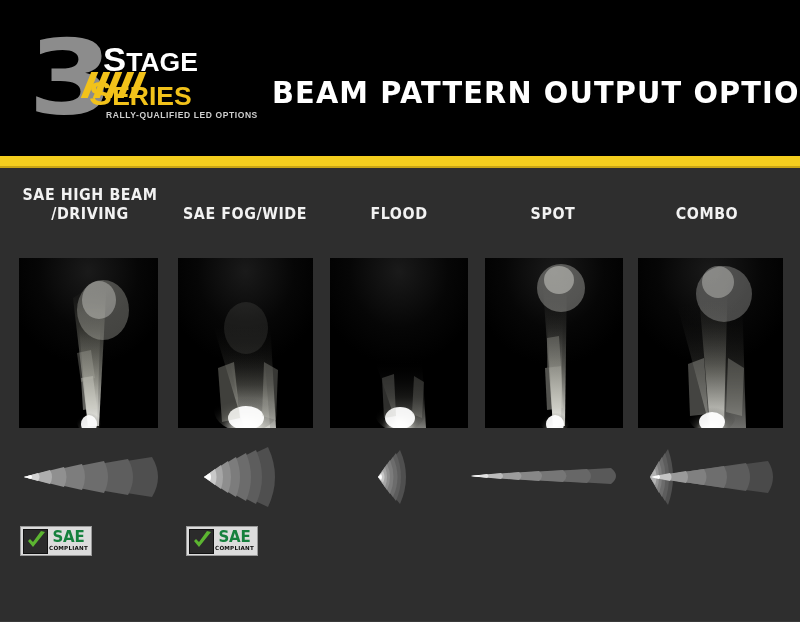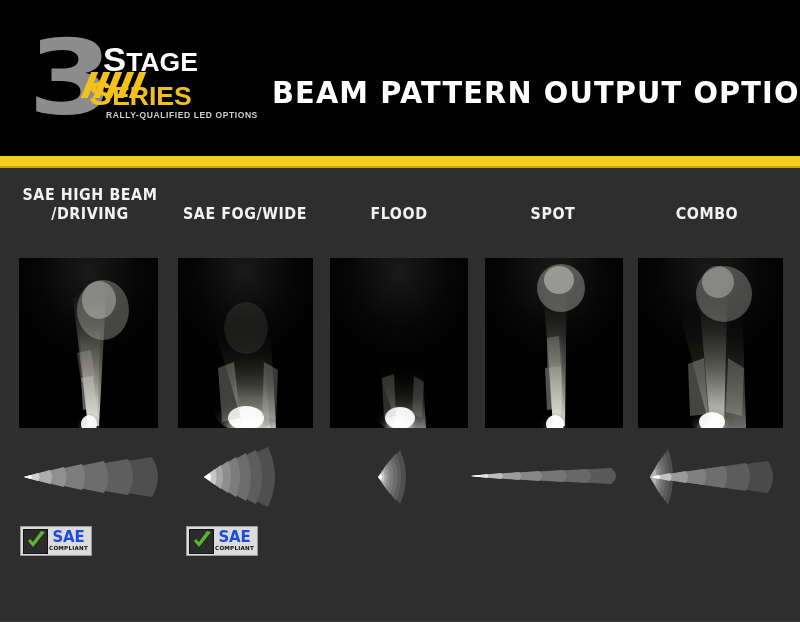--- a/index.html
+++ b/index.html
@@ -92,21 +92,21 @@
     width:25px;height:25px;background:#2b2b2b;flex:0 0 auto;
     position:relative;border:1px solid #111;box-sizing:border-box;
   }
   .badge .chk svg{position:absolute;left:1px;top:0px;}
   .badge .txt{
     flex:1 1 auto;display:flex;flex-direction:column;align-items:center;
     justify-content:center;line-height:1;
   }
   .badge .sae{
     font-family:"DejaVu Sans", sans-serif;
-    font-size:15px;font-weight:bold;color:#1d4ed8;letter-spacing:-0.3px;
+    font-size:15px;font-weight:bold;color:#15803d;letter-spacing:-0.3px;
   }
   .badge .comp{
     font-family:"DejaVu Sans", sans-serif;
     font-size:5.6px;font-weight:bold;color:#0d0d0d;letter-spacing:0.2px;margin-top:1px;
   }
   .edgeline{position:absolute;left:0;bottom:0;width:800px;height:1px;background:#3a3a3a;}
 </style>
 </head>
 <body>
 

